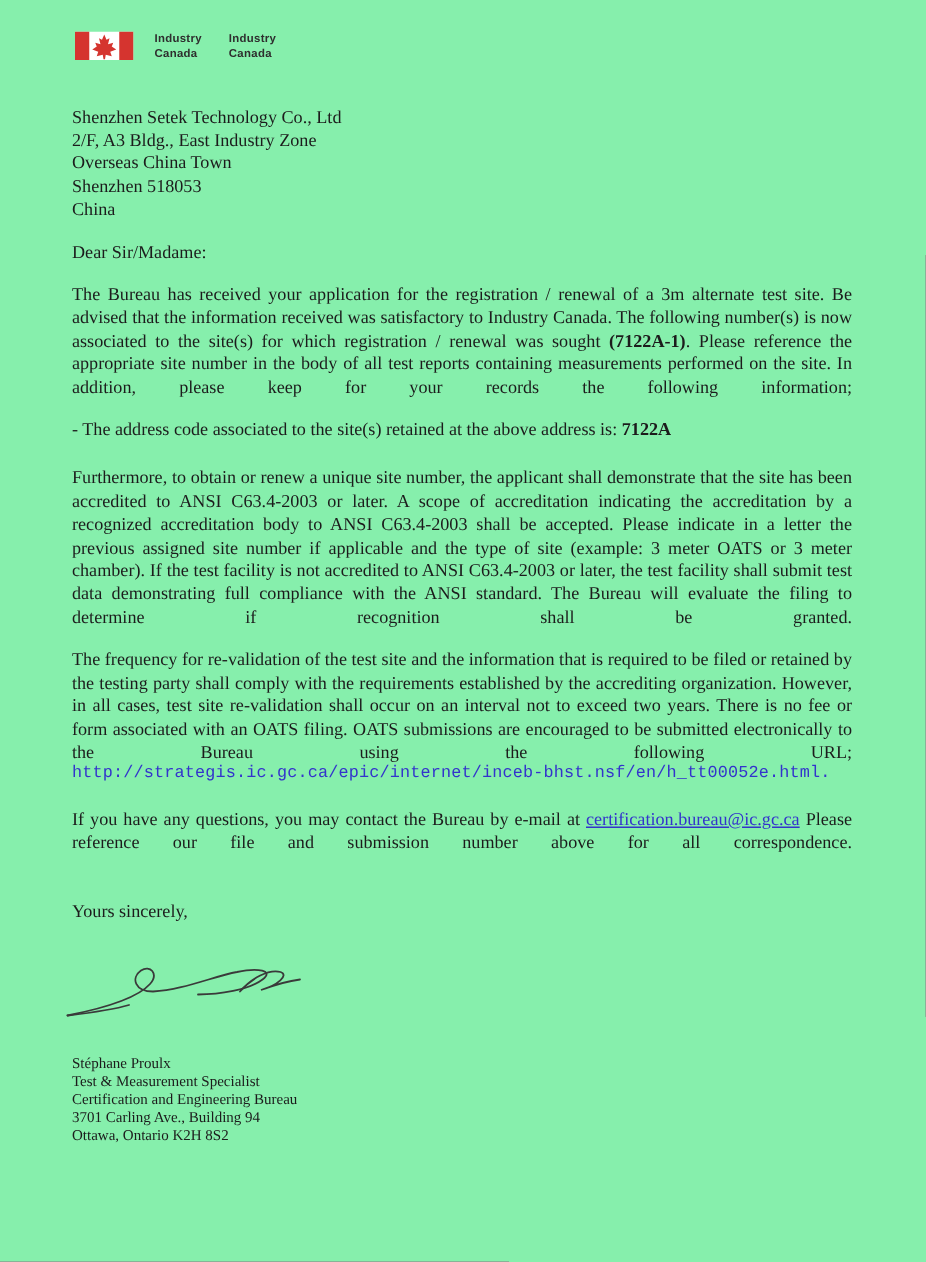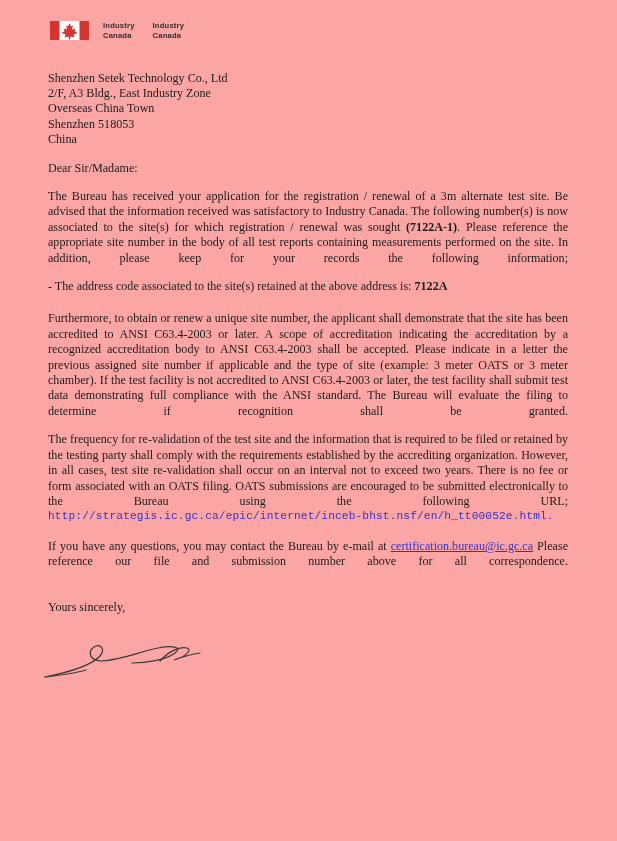--- a/index.html
+++ b/index.html
@@ -2,21 +2,21 @@
 <html><head>
 <meta charset="utf-8">
 <style>
   * { box-sizing: border-box; }
   html, body { margin: 0; padding: 0; background: #888; }
   .page {
     position: relative;
     width: 617px;
     height: 841px;
     margin: 0 auto;
-    background: #fca5a5;
+    background: #86efac;
     font-family: "Liberation Serif", "DejaVu Serif", serif;
     color: #1c1c1c;
     font-size: 12.1px;
     overflow: hidden;
   }
 
   
   .logo { position: absolute; left: 50px; top: 21px; display: flex; align-items: flex-start; }
   .flag { width: 39px; height: 19px; display: block; }
   .logo-text {
@@ -115,15 +115,22 @@
     <div class="signature-wrap">
       <svg class="signature-svg" width="170" height="46" viewBox="0 0 170 46" xmlns="http://www.w3.org/2000/svg">
         <g fill="none" stroke="#3a3a3a" stroke-width="1.2" stroke-linecap="round">
           <path d="M3,40 C28,35 50,28 58,19 C64,12 58,6 52,10 C45,15 48,24 60,24 C80,23 100,14 116,11 C130,8 141,10 133,16 C124,23 104,26 90,26"></path>
           <path d="M118,24 C126,15 137,9 145,11 C151,13 143,20 132,23 C140,20 150,17 158,16"></path>
           <path d="M3,40 C20,38 34,36 44,33"></path>
         </g>
       </svg>
     </div>
 
+    <div class="signer">
+      <div>Stéphane Proulx</div>
+      <div>Test &amp; Measurement Specialist</div>
+      <div>Certification and Engineering Bureau</div>
+      <div>3701 Carling Ave., Building 94</div>
+      <div>Ottawa, Ontario K2H 8S2</div>
+    </div>
 
   </div>
 </div>
 
 </body></html>

